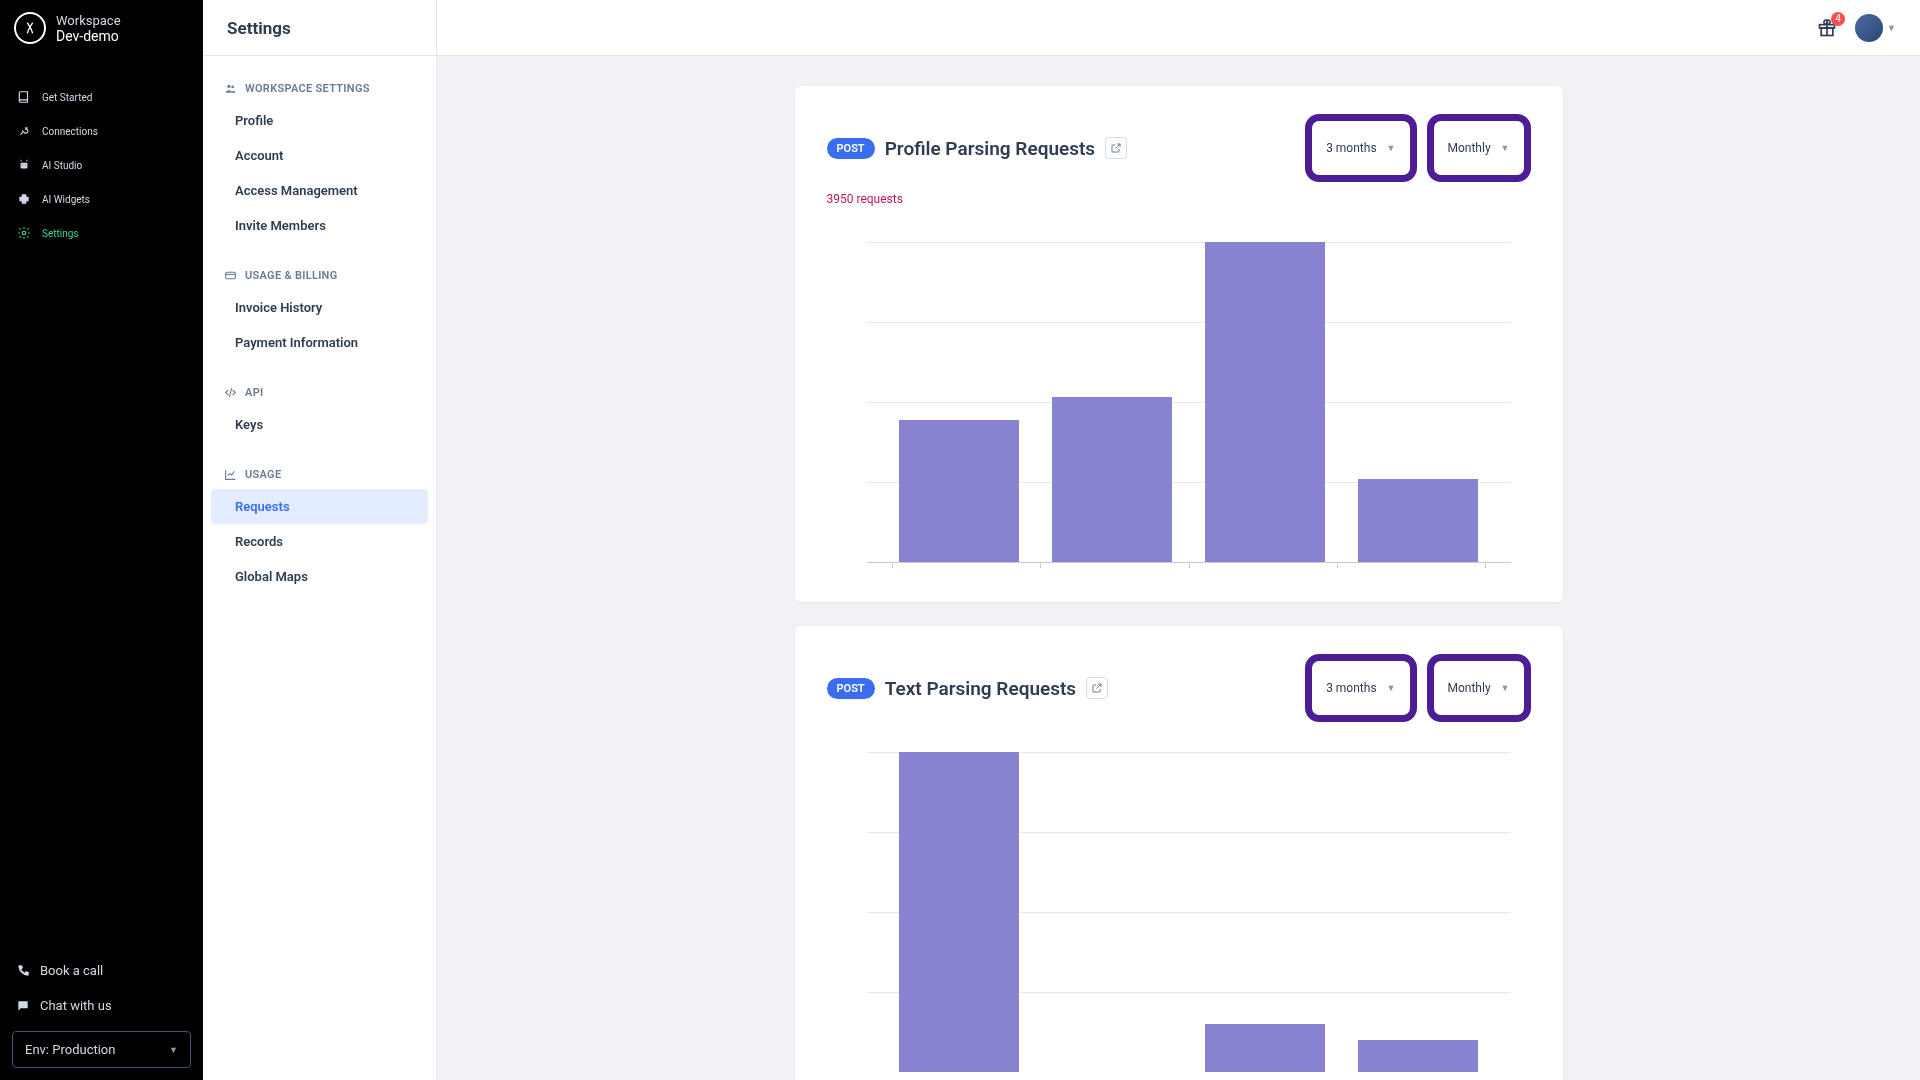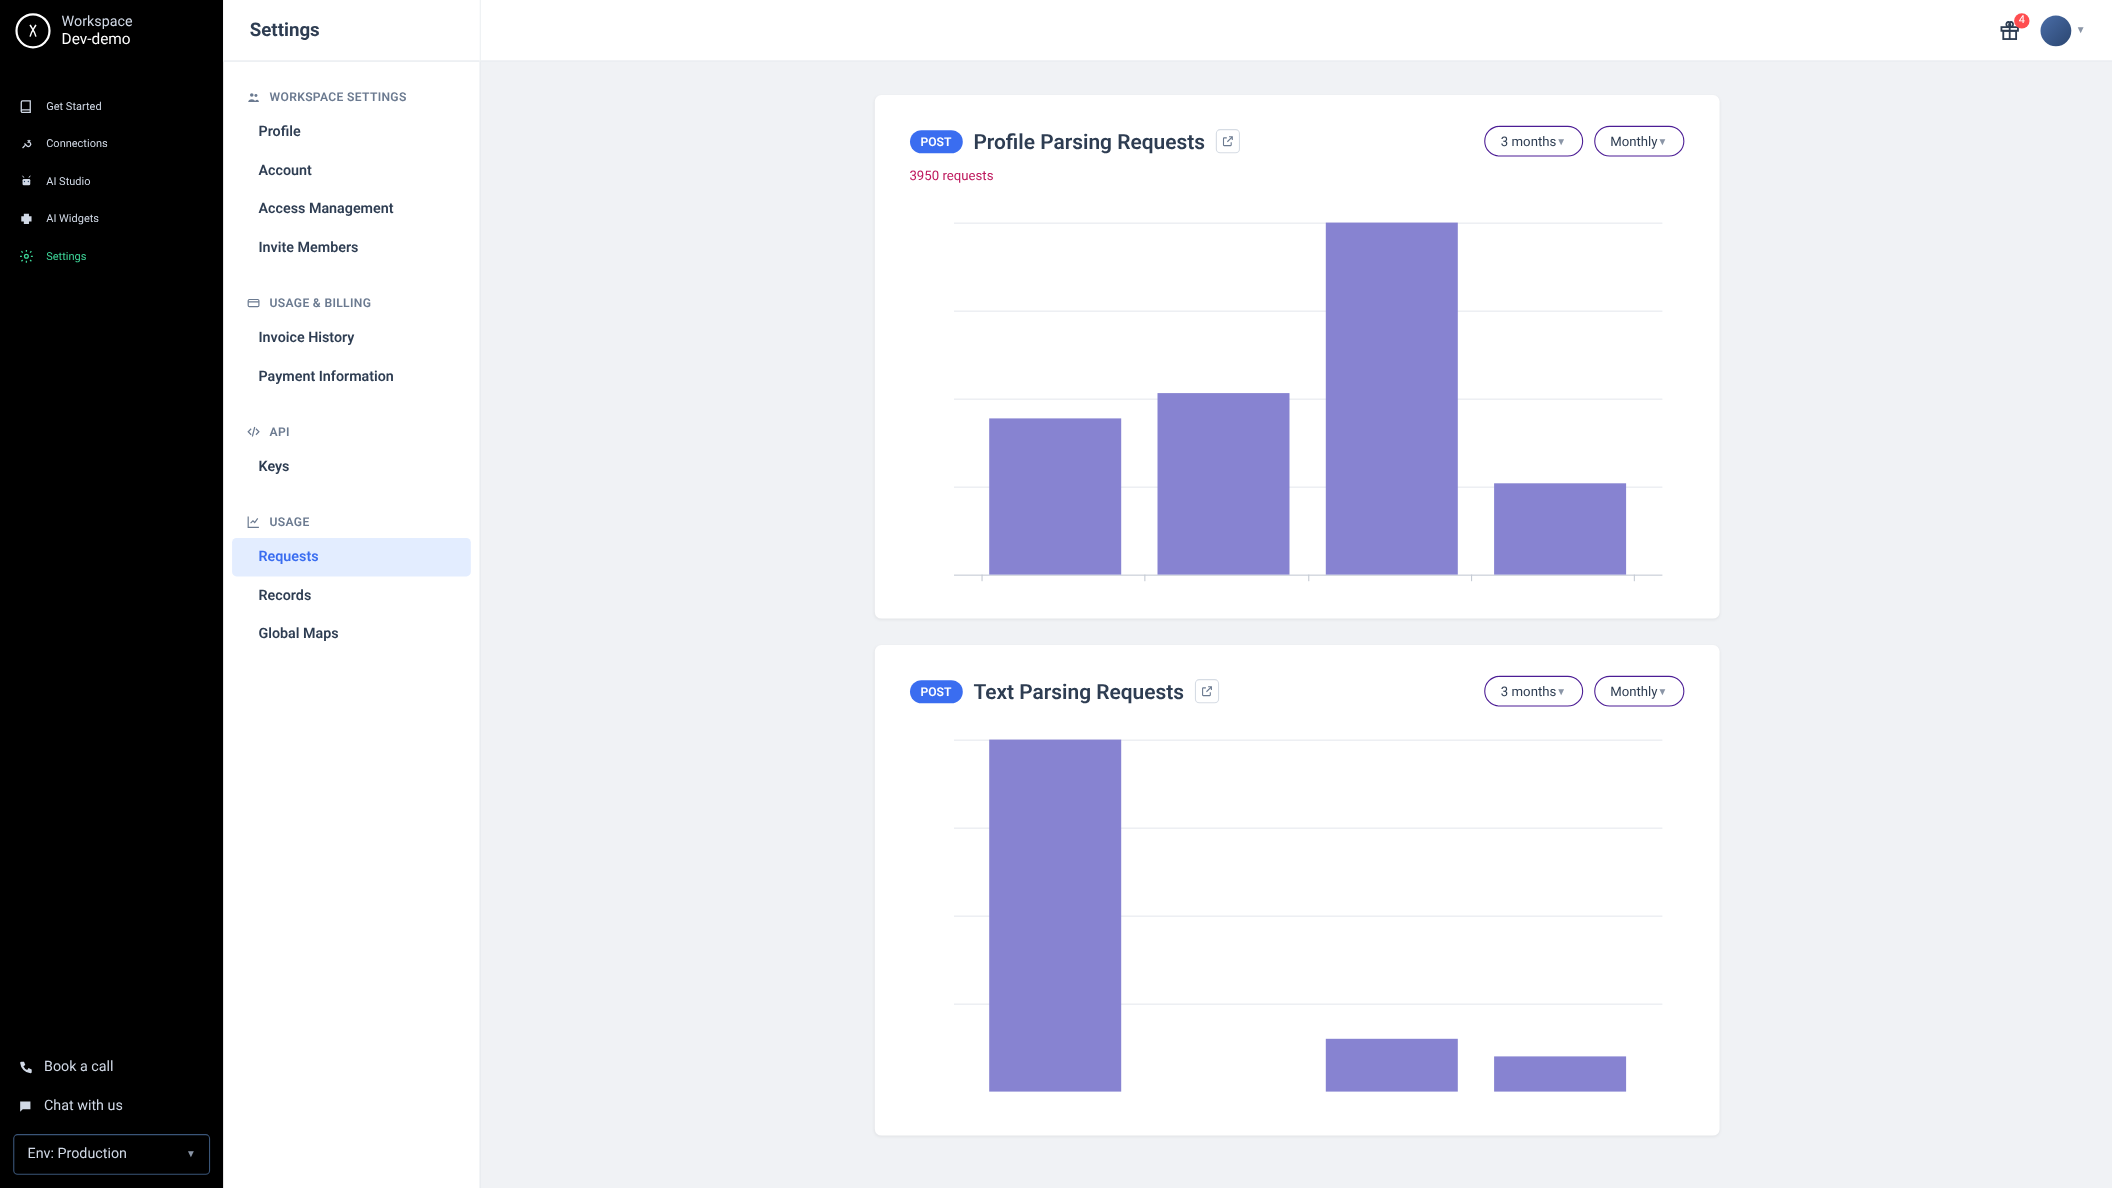--- a/index.html
+++ b/index.html
@@ -37,21 +37,21 @@
 .tabs{display:flex;justify-content:center;gap:6px}
 .tab{padding:8px 12px;font-size:12px;color:#2e3d52;cursor:pointer;border-radius:4px}
 .tab.active{background:#e3edff;color:#3a6df0}
 .chart-card{background:#fff;border-radius:6px;box-shadow:0 1px 3px rgba(0,0,0,.06);padding:28px 32px 40px;margin-bottom:24px}
 .chart-head{display:flex;align-items:center;justify-content:space-between;margin-bottom:10px}
 .chart-title-group{display:flex;align-items:center;gap:10px}
 .badge-post{background:#3a6df0;color:#fff;font-size:11px;font-weight:600;padding:4px 10px;border-radius:12px}
 .chart-title{font-size:19px;font-weight:600;color:#2e3d52}
 .ext-link{width:22px;height:22px;border:1px solid #d6dce4;border-radius:4px;display:flex;align-items:center;justify-content:center;cursor:pointer;color:#6b7a90}
 .dropdowns{display:flex;gap:10px}
-.dd{border:1px solid #4c1d95;border-radius:14px;padding:6px 14px;font-size:12px;color:#2e3d52;display:flex;align-items:center;gap:0;cursor:pointer}
+.dd{border:7px solid #4c1d95;border-radius:14px;padding:20px 14px;font-size:12px;color:#2e3d52;display:flex;align-items:center;gap:10px;cursor:pointer}
 .req-count{font-size:12px;color:#be185d;margin-bottom:16px}
 .chart-area{height:340px;position:relative;padding:20px 20px 0 40px}
 .chart-grid{position:absolute;left:40px;right:20px;top:20px;bottom:0}
 .grid-line{position:absolute;left:0;right:0;height:1px;background:#e6e9ee}
 .bars{position:absolute;left:0;right:0;bottom:0;top:0;display:flex;align-items:flex-end;justify-content:space-around;padding:0 16px}
 .bar{width:120px;background:#8783d1}
 .x-axis{position:absolute;left:0;right:0;bottom:-1px;height:1px;background:#c5cbd4}
 .tick{position:absolute;bottom:-6px;width:1px;height:6px;background:#c5cbd4}
 svg{display:block}
 .chev{font-size:9px;color:#8a95a6}

